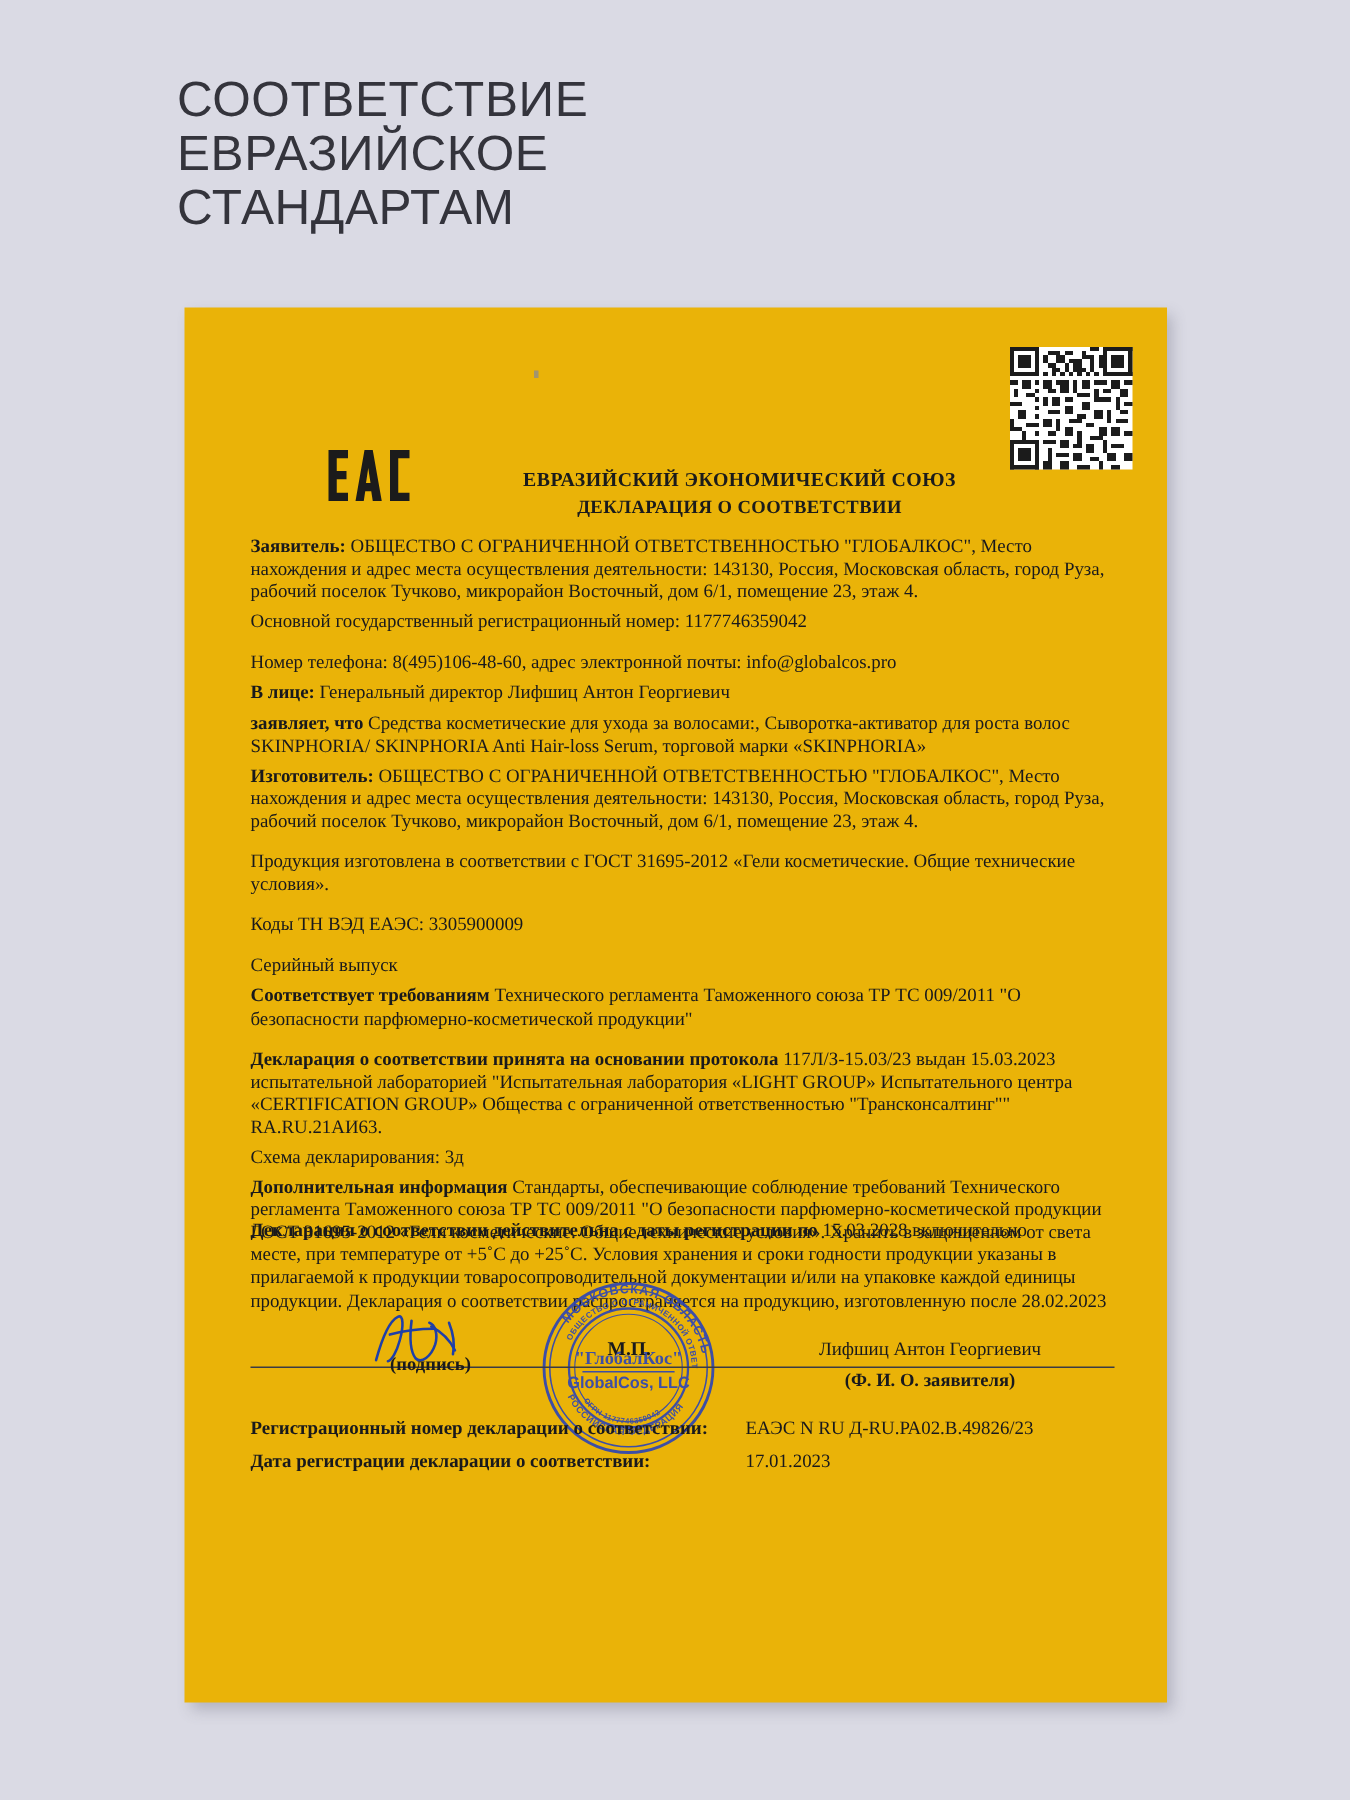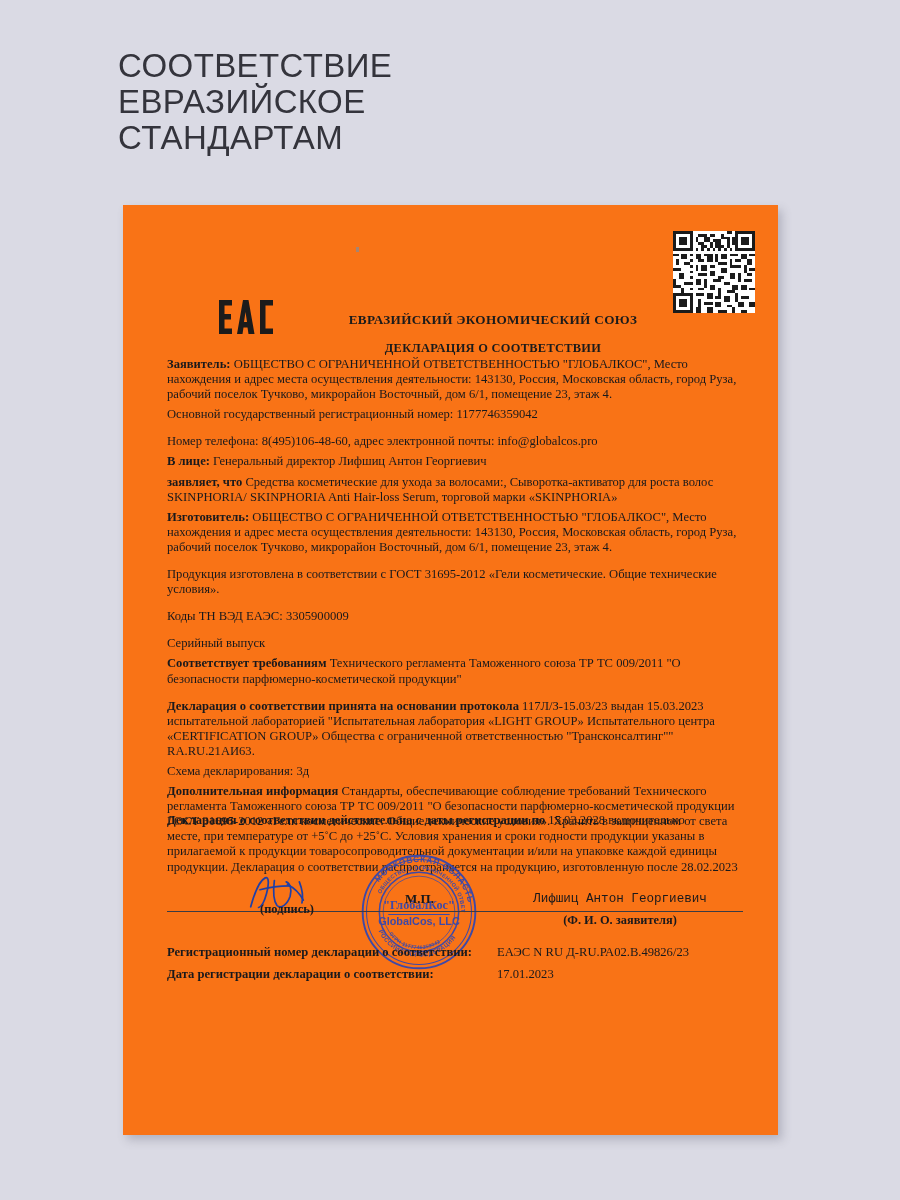--- a/index.html
+++ b/index.html
@@ -32,21 +32,21 @@
     white-space: nowrap;
   }
 
   
   .sheet {
     position: absolute;
     left: 123px;
     top: 205px;
     width: 655px;
     height: 930px;
-    background: #f97316;
+    background: #eab308;
     box-shadow: 4px 5px 9px rgba(90, 90, 110, 0.30);
   }
 
   .dust-speck {
     position: absolute;
     left: 233px;
     top: 42px;
     width: 3px;
     height: 5px;
     background: #8a8a92;
@@ -87,21 +87,21 @@
     letter-spacing: 0.35px;
     color: #1b1b1b;
     line-height: 17px;
   }
   .title-sub {
     font-size: 12.4px;
     font-weight: bold;
     letter-spacing: 0.3px;
     color: #1b1b1b;
     line-height: 17px;
-    margin-top: 12px;
+    margin-top: 2px;
   }
 
   
   .body-text {
     position: absolute;
     left: 44px;
     top: 152px;
     width: 576px;
     font-size: 12.6px;
     line-height: 15.1px;
@@ -165,21 +165,20 @@
     color: #19191c;
   }
   .sig-name {
     position: absolute;
     left: 330px;
     top: 42px;
     width: 246px;
     text-align: center;
     font-size: 12.6px;
     color: #19191c;
-    font-family: Liberation Mono, monospace;
   }
 
   
   .handsig {
     position: absolute;
     left: 76px;
     top: 20px;
     width: 68px;
     height: 46px;
   }

